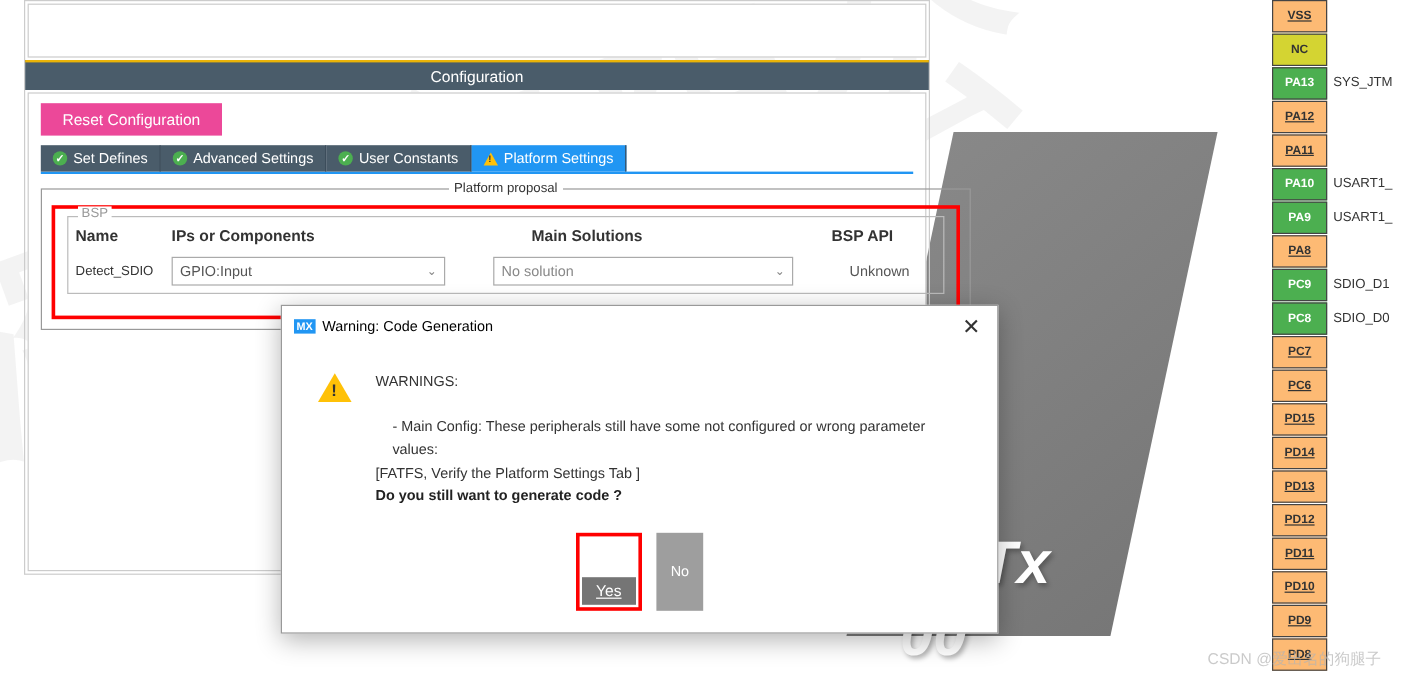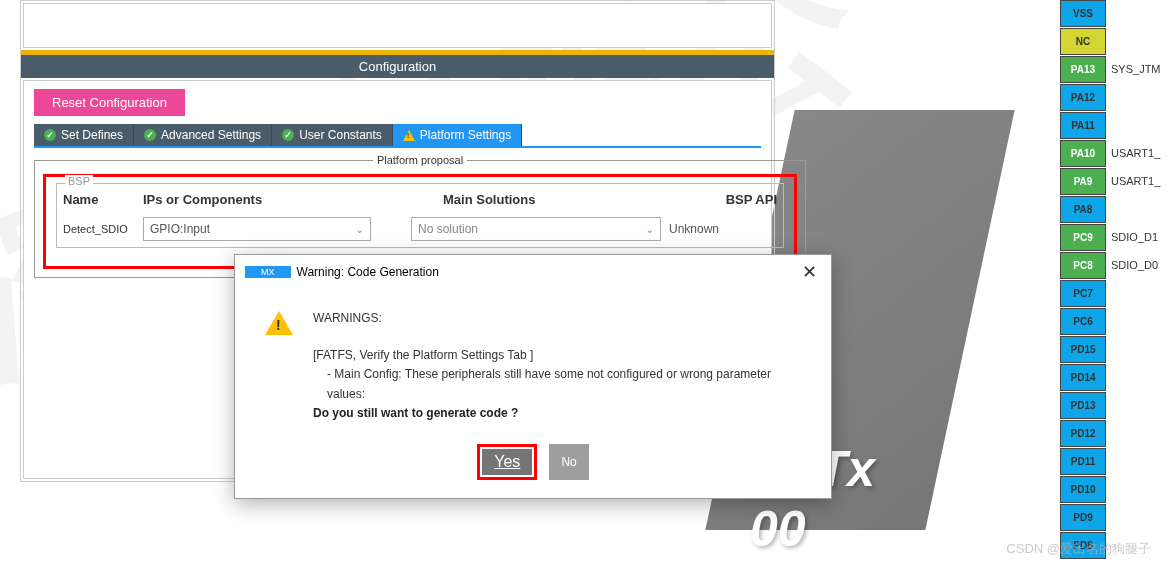--- a/index.html
+++ b/index.html
@@ -6,21 +6,21 @@
     body { width: 1171px; height: 566px; background: #fff; position: relative; overflow: hidden; }
     
     .bg-watermark { position: absolute; font-size: 180px; color: rgba(100,100,100,0.08); transform: rotate(-20deg); pointer-events: none; font-family: "SimHei", sans-serif; font-weight: bold; }
     .wm1 { top: 100px; left: -50px; }
     .wm2 { top: -50px; left: 500px; }
     
     .main-panel { position: absolute; left: 20px; top: 0; width: 755px; border: 1px solid #ccc; }
     
     .top-space { height: 45px; background: #fff; border: 1px solid #ccc; margin: 2px; }
     
-    .config-header { background: #4a5c6a; color: #fff; text-align: center; padding: 4px; font-size: 13px; border-top: 5px solid #eab308; }
+    .config-header { background: #4a5c6a; color: #fff; text-align: center; padding: 4px; font-size: 13px; border-top: 2px solid #eab308; }
     
     .inner-box { background: #fff; margin: 2px; border: 1px solid #ccc; padding: 8px 10px 200px 10px; position: relative; }
     
     .reset-btn { background: #ec4899; color: #fff; border: none; padding: 6px 18px; font-size: 13px; cursor: pointer; }
     
     .tabs { display: flex; margin-top: 8px; border-bottom: 2px solid #2196F3; }
     .tab { background: #4a5c6a; color: #fff; padding: 4px 10px; font-size: 12px; display: flex; align-items: center; gap: 5px; cursor: pointer; border-right: 1px solid #3a4a58; }
     .tab.active { background: #2196F3; }
     .check-ico { width: 12px; height: 12px; border-radius: 50%; background: #4CAF50; color: #fff; display: inline-flex; align-items: center; justify-content: center; font-size: 9px; font-weight: bold; }
     .warn-ico-sm { width: 0; height: 0; border-left: 6px solid transparent; border-right: 6px solid transparent; border-bottom: 11px solid #FFC107; position: relative; }
@@ -30,58 +30,58 @@
     .platform-fieldset legend { font-size: 11px; padding: 0 4px; color: #333; text-align: center; }
     
     .red-box { border: 3px solid #ff0000; padding: 6px 10px 18px 10px; position: relative; }
     .bsp-fieldset { border: 1px solid #bbb; padding: 8px 6px 6px 6px; position: relative; }
     .bsp-legend { position: absolute; top: -9px; left: 8px; background: #fff; font-size: 11px; padding: 0 3px; color: #999; }
     
     .bsp-headers { display: flex; font-size: 13px; font-weight: bold; color: #333; margin-bottom: 10px; }
     .col-name { width: 80px; }
     .col-ips { width: 300px; }
     .col-found { width: 250px; }
-    .col-api { width: 84px; text-align: right; }
+    .col-api { width: 84px; }
     
     .bsp-row { display: flex; align-items: center; font-size: 12px; }
     .row-lbl { width: 80px; color: #333; font-size: 11px; }
     .combo { display: flex; align-items: center; justify-content: space-between; border: 1px solid #aaa; padding: 4px 6px; font-size: 12px; background: #fff; color: #555; }
     .combo1 { width: 228px; margin-right: 40px; }
     .combo2 { width: 250px; color: #888; }
     .chev { color: #888; font-size: 10px; }
-    .api-val { width: 80px; color: #555; padding-left: 8px; }
+    .api-val { width: 80px; color: #555; padding-left: 8px; margin-left: 39px; }
     
     
     .dialog { position: absolute; left: 234px; top: 254px; width: 598px; background: #fff; border: 1px solid #999; box-shadow: 0 5px 20px rgba(0,0,0,0.3); }
     .dlg-title { display: flex; align-items: center; justify-content: space-between; padding: 6px 10px; font-size: 12px; }
     .dlg-title-left { display: flex; align-items: center; gap: 6px; }
-    .mx-badge { background: #2196F3; color: #fff; font-size: 9px; font-weight: normal; padding: 1px 16px; }
+    .mx-badge { background: #2196F3; color: #fff; font-size: 9px; font-weight: bold; padding: 1px 2px; }
     .dlg-close { font-size: 18px; color: #333; cursor: pointer; padding: 0 4px; }
     .dlg-body { display: flex; padding: 20px 30px 15px 30px; gap: 20px; }
     .warn-big { width: 0; height: 0; border-left: 14px solid transparent; border-right: 14px solid transparent; border-bottom: 24px solid #FFC107; position: relative; flex-shrink: 0; margin-top: 2px; }
     .warn-big::after { content: "!"; position: absolute; left: -3px; top: 6px; font-size: 14px; color: #333; font-weight: bold; }
     .dlg-text { font-size: 12px; color: #333; line-height: 1.6; }
     .dlg-text .heading { font-weight: normal; margin-bottom: 18px; }
     .dlg-text .question { color: #222; }
     .dlg-buttons { display: flex; justify-content: center; gap: 12px; padding: 6px 0 18px 0; }
     .dlg-btn { background: #9e9e9e; color: #fff; border: none; padding: 4px 12px; font-size: 12px; cursor: pointer; text-align: right; }
     .yes-wrap { border: 3px solid #ff0000; padding: 2px; }
-    .yes-btn { background: #757575; text-decoration: underline; padding: 4px 12px; color: #fff; border: none; font-size: 16px; cursor: pointer; }
+    .yes-btn { background: #757575; text-decoration: underline; padding: 4px 12px; color: #fff; border: none; font-size: 13px; cursor: pointer; margin-top: 32px; }
     
     
     .chip-bg { position: absolute; left: 750px; top: 110px; width: 220px; height: 420px; background: linear-gradient(135deg, #888 0%, #777 100%); transform: skewX(-12deg); z-index: -1; }
     .chip-text { position: absolute; left: 750px; top: 440px; color: #fff; font-size: 50px; font-style: italic; font-weight: bold; text-shadow: 2px 2px 4px rgba(0,0,0,0.3); }
     .chip-text2 { position: absolute; left: 750px; top: 500px; color: #fff; font-size: 50px; font-style: italic; font-weight: bold; text-shadow: 2px 2px 4px rgba(0,0,0,0.3); }
     
     
     .pins { position: absolute; right: 65px; top: 0; width: 46px; display: flex; flex-direction: column; gap: 1px; }
     .pin { height: 27px; border: 1px solid #444; display: flex; align-items: center; justify-content: center; font-size: 10px; font-weight: bold; }
     .pin-label { position: absolute; font-size: 11px; color: #333; }
     .labels { position: absolute; right: 0; top: 0; width: 60px; }
-    .pin.grey { background: #0ea5e9; color: #333; }
+    .pin.grey { background: #fdba74; color: #333; text-decoration: underline; }
     .pin.yellow { background: #d4d432; color: #333; }
     .pin.green { background: #4CAF50; color: #fff; }
     
     .csdn-wm { position: absolute; right: 20px; bottom: 8px; color: rgba(180,180,180,0.7); font-size: 13px; }
   </style>
 </head>
 <body>
 
 <div class="bg-watermark wm1">深圳市</div>
 <div class="bg-watermark wm2">限公</div>
@@ -177,22 +177,22 @@
     <div class="dlg-title-left">
       <span class="mx-badge">MX</span>
       <span>Warning: Code Generation</span>
     </div>
     <span class="dlg-close">✕</span>
   </div>
   <div class="dlg-body">
     <div class="warn-big"></div>
     <div class="dlg-text">
       <div class="heading">WARNINGS:</div>
+      <div style="padding-left:14px">- Main Config: These peripherals still have some not configured or wrong parameter values:</div>
       <div>[FATFS, Verify the Platform Settings Tab ]</div>
-      <div style="padding-left:14px">- Main Config: These peripherals still have some not configured or wrong parameter values:</div>
       <div class="question"><b>Do you still want to generate code ?</b></div>
     </div>
   </div>
   <div class="dlg-buttons">
     <span class="yes-wrap"><button class="yes-btn">Yes</button></span>
     <button class="dlg-btn">No</button>
   </div>
 </div>
 
 <div class="csdn-wm">CSDN @爱出名的狗腿子</div>

